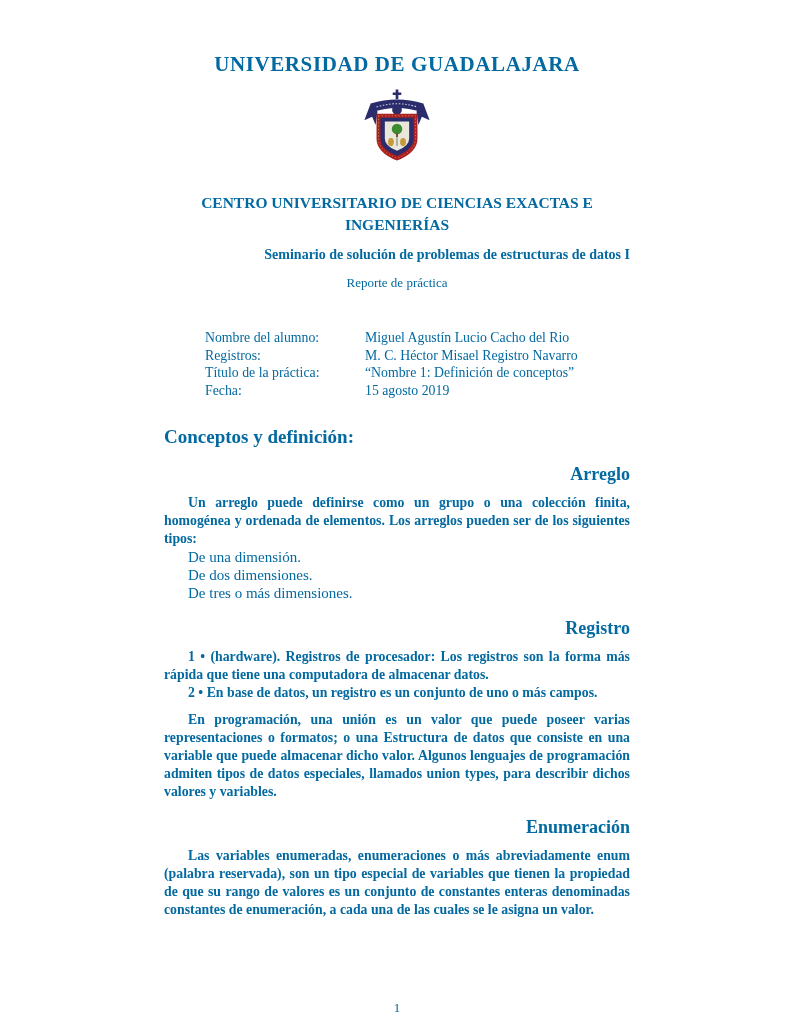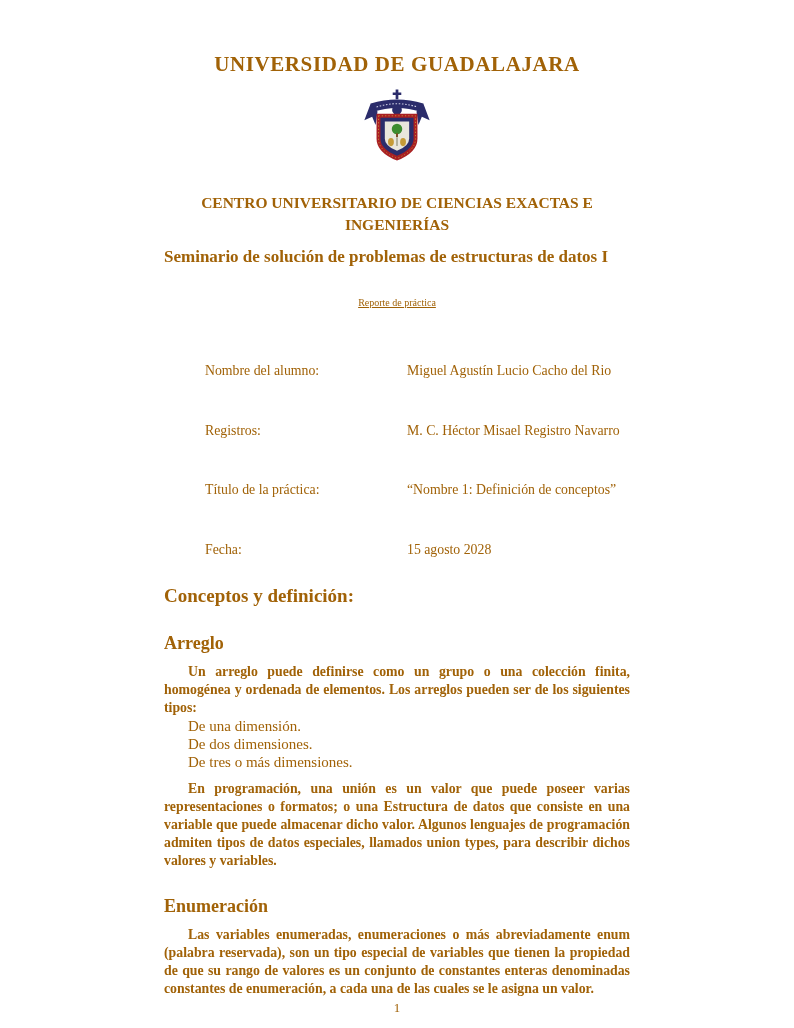--- a/index.html
+++ b/index.html
@@ -3,21 +3,21 @@
 <meta charset="utf-8">
 <style>
   html, body { margin: 0; padding: 0; background: #ffffff; }
   .page {
     position: relative;
     width: 794px;
     height: 1028px;
     margin: 0 auto;
     background: #ffffff;
     font-family: "Liberation Serif", "DejaVu Serif", serif;
-    color: #a16207;
+    color: #0369a1;
     overflow: hidden;
     box-sizing: border-box;
     padding: 0 164px;
   }
   .doc-title {
     padding-top: 52px;
     text-align: center;
     font-size: 21px;
     font-weight: bold;
     letter-spacing: 0.6px;
@@ -29,47 +29,46 @@
   .center-head {
     margin-top: 24px;
     text-align: center;
     font-size: 15.5px;
     font-weight: bold;
     line-height: 22px;
     font-family: Liberation Serif, serif;
   }
   .course-line {
     margin-top: 11px;
-    text-align: left;
-    font-size: 17px;
+    text-align: right;
+    font-size: 14px;
     font-weight: bold;
   }
   .report-line {
-    margin-top: 30px;
+    margin-top: 12px;
     text-align: center;
-    font-size: 10px;
-    text-decoration: underline;
+    font-size: 13px;
   }
   .meta-table {
-    margin: 54px 0 0 41px;
+    margin: 38px 0 0 41px;
     display: grid;
     grid-template-columns: 160px auto;
     font-size: 13.8px;
     line-height: 17.6px;
-    gap: 42px;
   }
   .main-heading {
     margin-top: 27px;
     font-size: 19px;
     font-weight: bold;
   }
   .section-heading {
-    margin-top: 26px;
+    margin-top: 16px;
     font-size: 18px;
     font-weight: bold;
+    text-align: right;
   }
   .para {
     margin: 9px 0 0 0;
     font-size: 13.8px;
     line-height: 18px;
     text-align: justify;
     text-indent: 24px;
     font-weight: bold;
   }
   .plain-line {
@@ -130,33 +129,38 @@
   <div class="report-line">Reporte de práctica</div>
 
   <div class="meta-table">
     <div>Nombre del alumno:</div>
     <div>Miguel Agustín Lucio Cacho del Rio</div>
     <div>Registros:</div>
     <div>M. C. Héctor Misael Registro Navarro</div>
     <div>Título de la práctica:</div>
     <div>“Nombre 1: Definición de conceptos”</div>
     <div>Fecha:</div>
-    <div>15 agosto 2028</div>
+    <div>15 agosto 2019</div>
   </div>
 
   <div class="main-heading">Conceptos y definición:</div>
 
   <div>
     <div class="section-heading">Arreglo</div>
     <p class="para">Un arreglo puede definirse como un grupo o una colección finita, homogénea y ordenada de elementos. Los arreglos pueden ser de los siguientes tipos:</p>
     <div class="plain-line">De una dimensión.</div>
     <div class="plain-line">De dos dimensiones.</div>
     <div class="plain-line">De tres o más dimensiones.</div>
   </div>
 
+  <div>
+    <div class="section-heading">Registro</div>
+    <p class="para">1 • (hardware). Registros de procesador: Los registros son la forma más rápida que tiene una computadora de almacenar datos.</p>
+    <p class="para" style="margin-top:0;">2 • En base de datos, un registro es un conjunto de uno o más campos.</p>
+  </div>
 
   <div>
     <p class="para">En programación, una unión es un valor que puede poseer varias representaciones o formatos; o una Estructura de datos que consiste en una variable que puede almacenar dicho valor. Algunos lenguajes de programación admiten tipos de datos especiales, llamados union types, para describir dichos valores y variables.</p>
   </div>
 
   <div>
     <div class="section-heading">Enumeración</div>
     <p class="para">Las variables enumeradas, enumeraciones o más abreviadamente enum (palabra reservada), son un tipo especial de variables que tienen la propiedad de que su rango de valores es un conjunto de constantes enteras denominadas constantes de enumeración, a cada una de las cuales se le asigna un valor.</p>
   </div>
 

